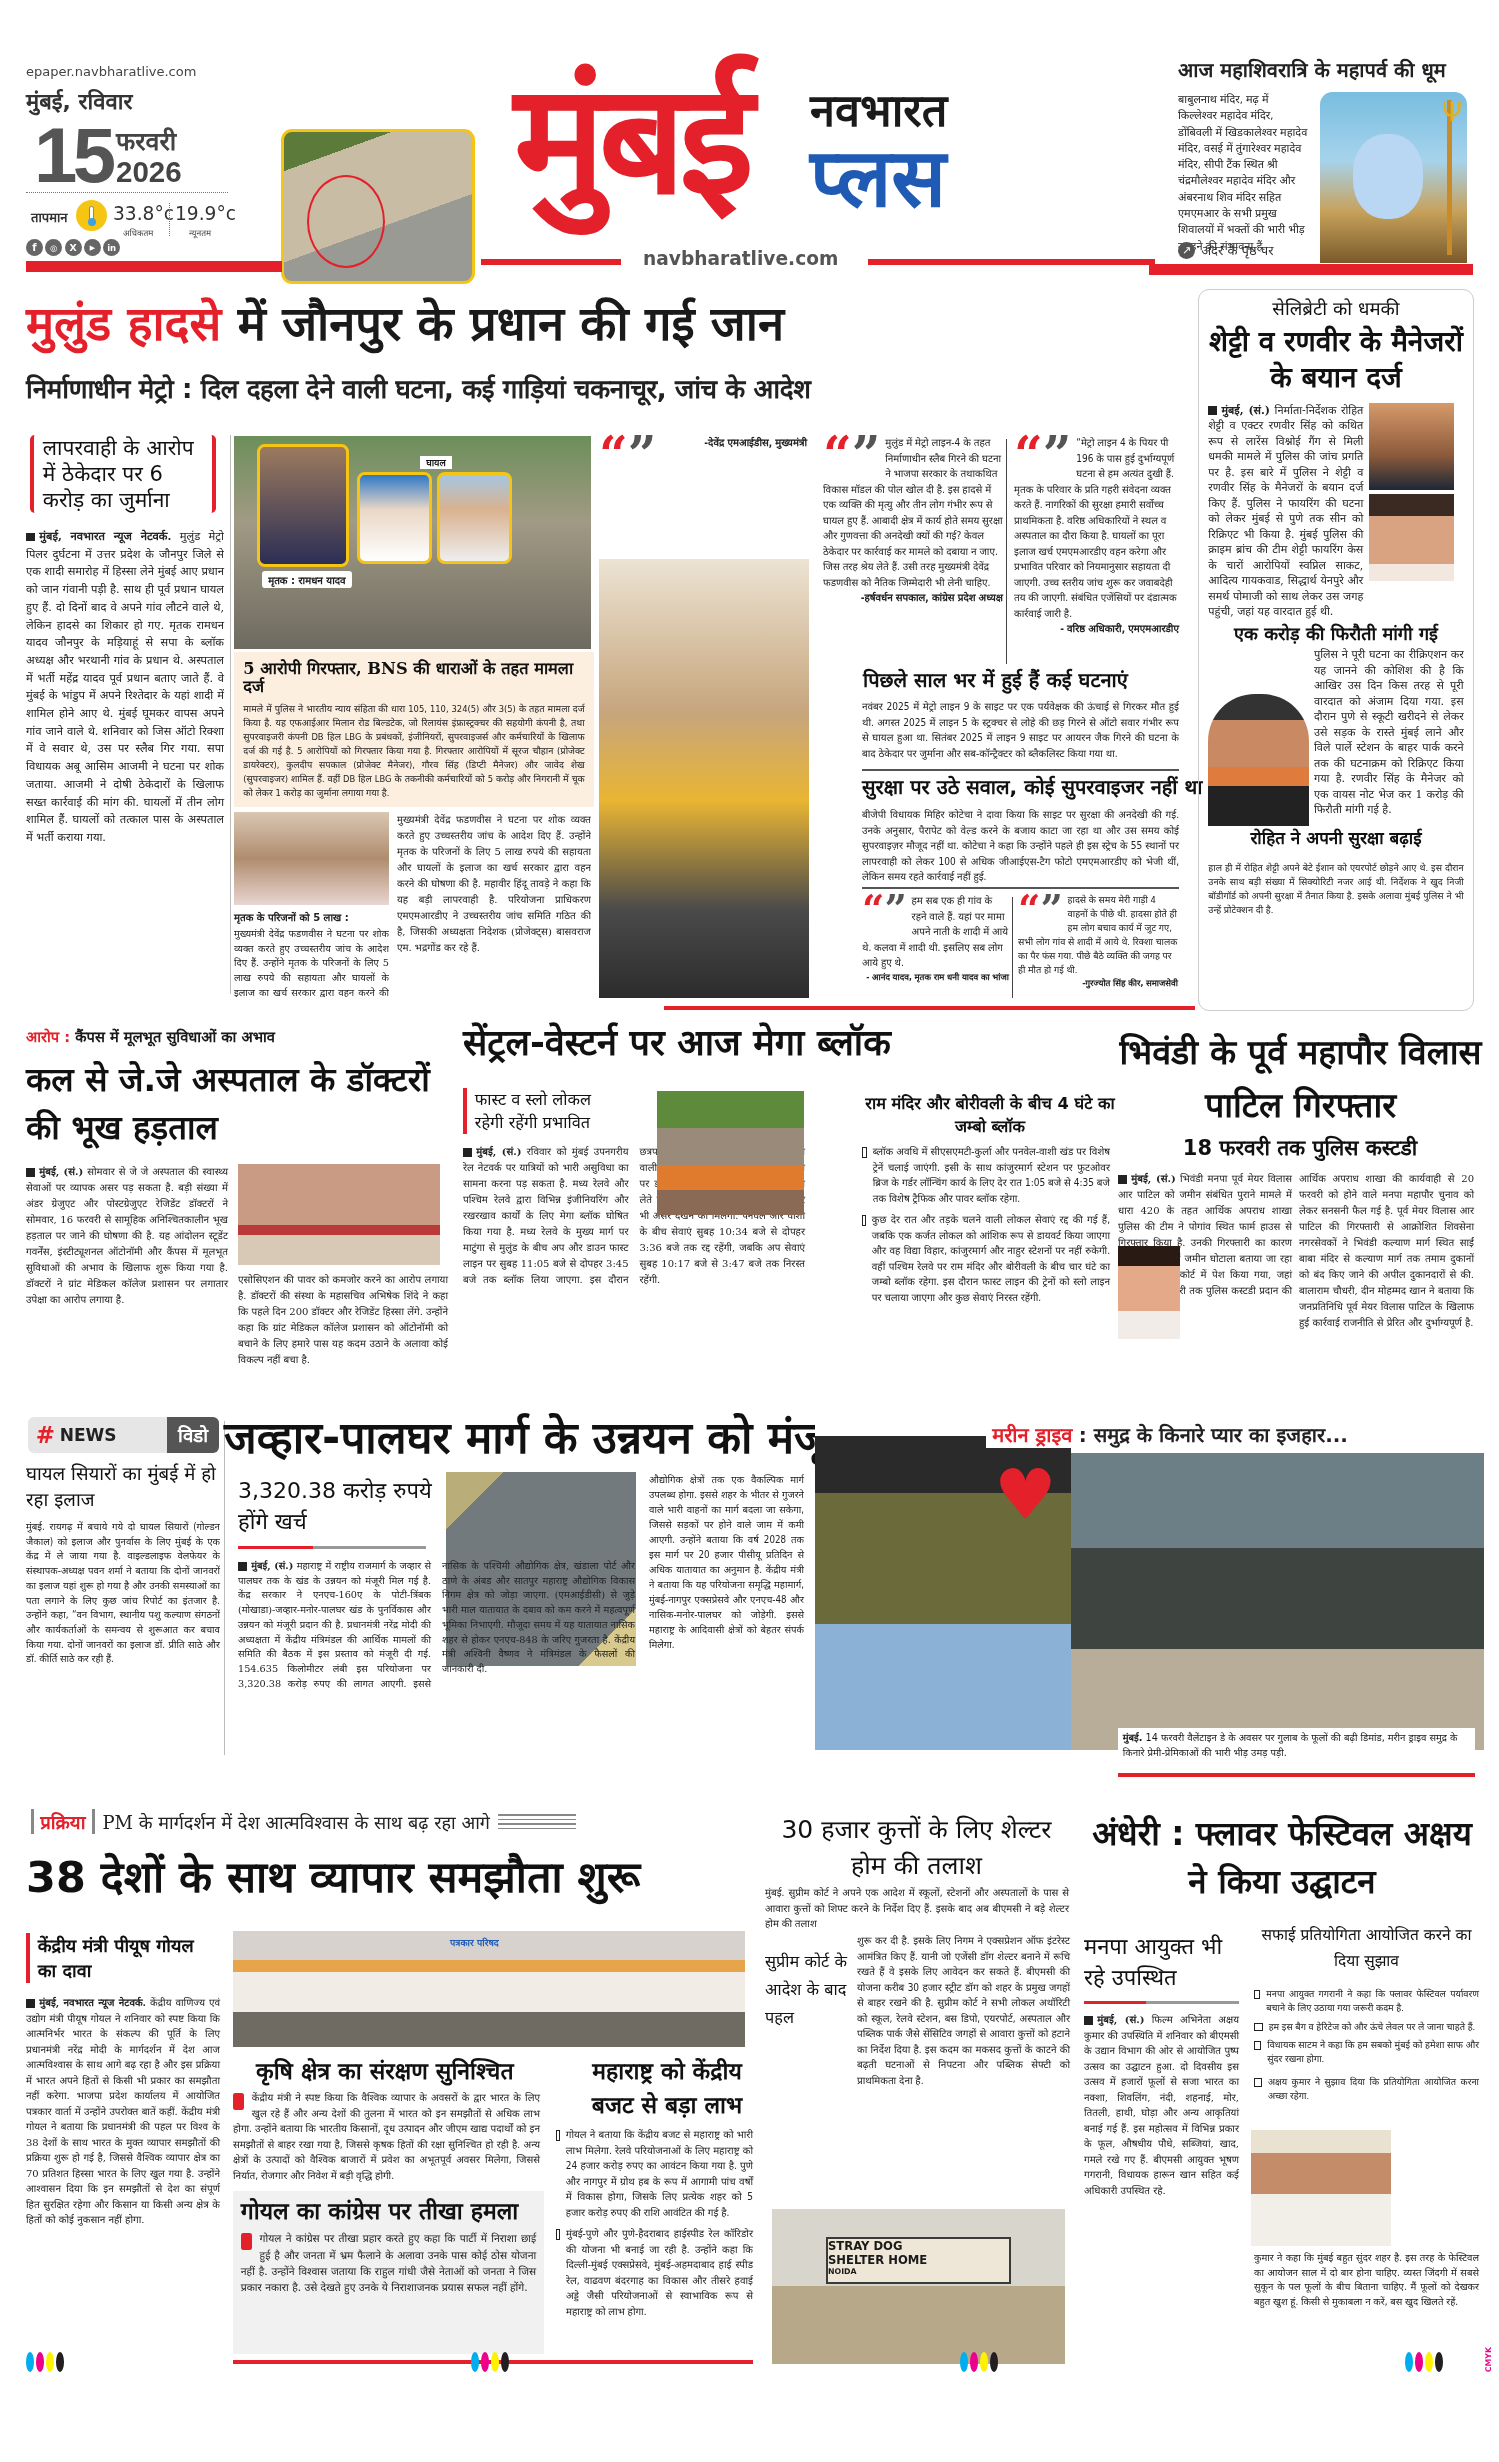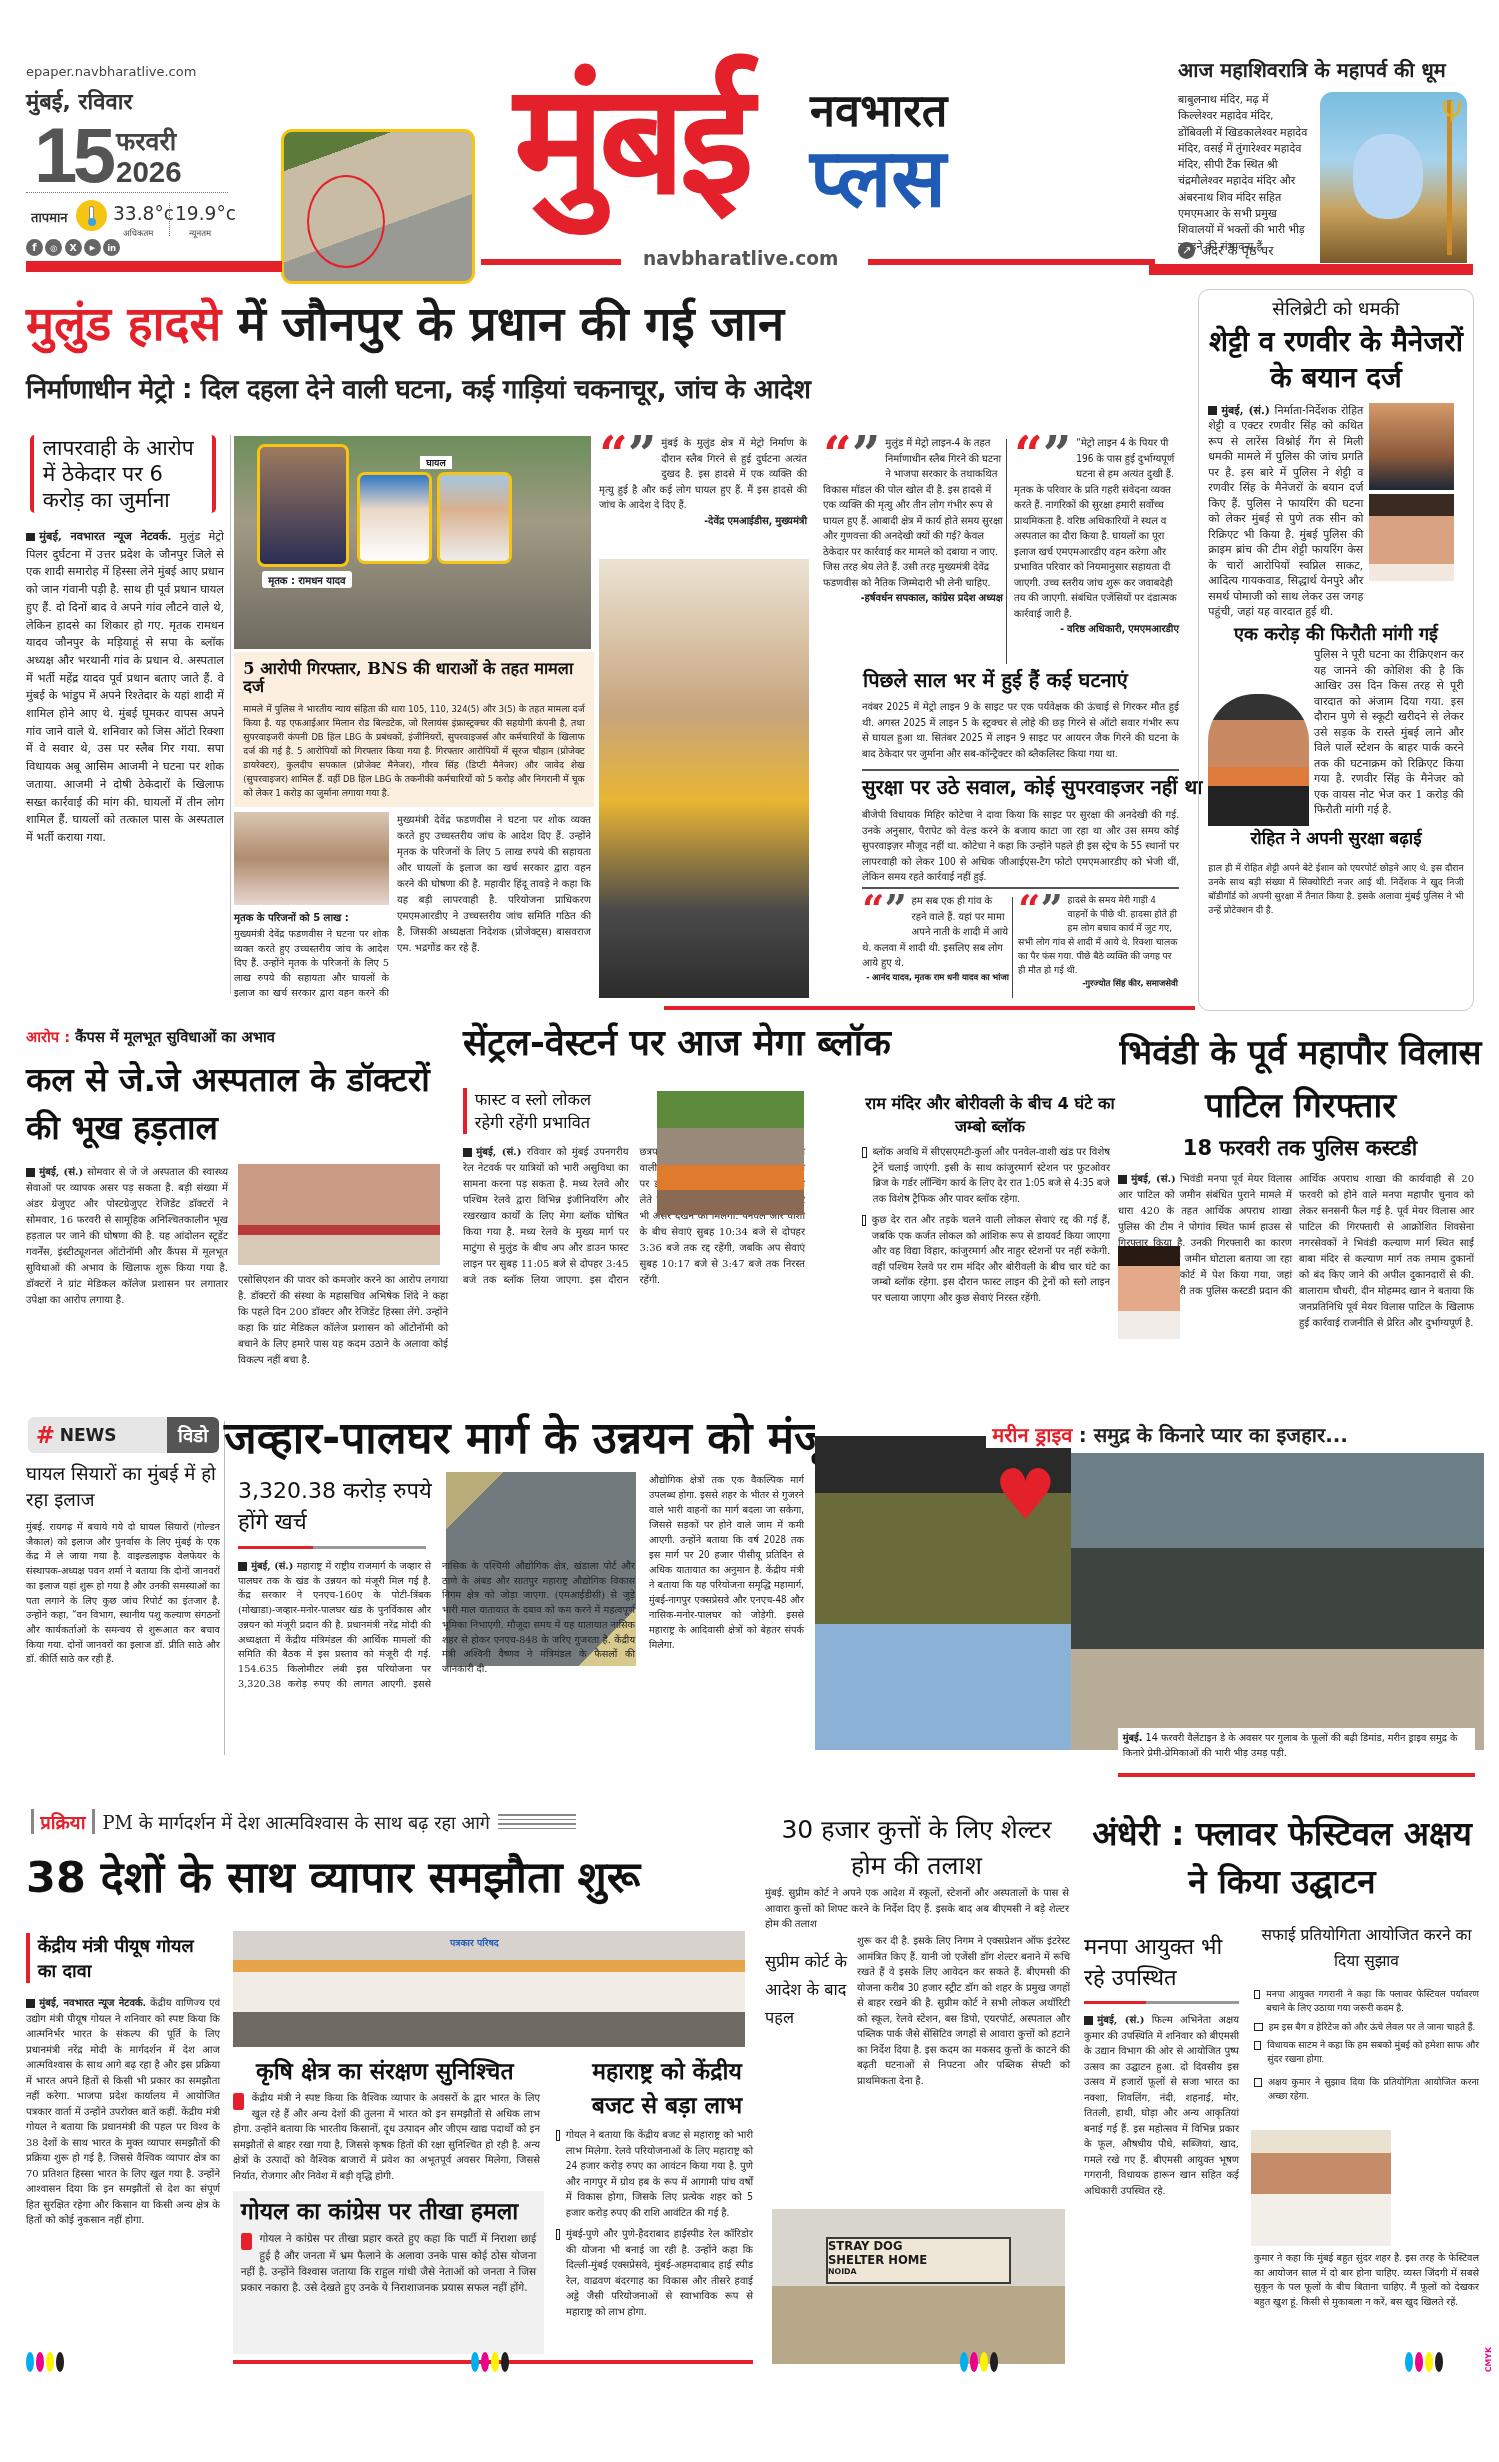--- a/index.html
+++ b/index.html
@@ -104,21 +104,20 @@
   <div class="hl" style="font-size:16.3px;font-family:'DejaVu Serif',serif;margin-bottom:6.2px;">5 आरोपी गिरफ्तार, BNS की धाराओं के तहत मामला दर्ज</div>
   <div class="small-text" style="font-size:9.3px;line-height:14px;">मामले में पुलिस ने भारतीय न्याय संहिता की धारा 105, 110, 324(5) और 3(5) के तहत मामला दर्ज किया है. यह एफआईआर मिलान रोड बिल्डटेक, जो रिलायंस इंफ्रास्ट्रक्चर की सहयोगी कंपनी है, तथा सुपरवाइजरी कंपनी DB हिल LBG के प्रबंधकों, इंजीनियरों, सुपरवाइजर्स और कर्मचारियों के खिलाफ दर्ज की गई है. 5 आरोपियों को गिरफ्तार किया गया है. गिरफ्तार आरोपियों में सूरज चौहान (प्रोजेक्ट डायरेक्टर), कुलदीप सपकाल (प्रोजेक्ट मैनेजर), गौरव सिंह (डिप्टी मैनेजर) और जावेद शेख (सुपरवाइजर) शामिल हैं. वहीं DB हिल LBG के तकनीकी कर्मचारियों को 5 करोड़ और निगरानी में चूक को लेकर 1 करोड़ का जुर्माना लगाया गया है.</div>
 </div>
 <div class="abs photo" style="left:234px;top:812px;width:155px;height:93px;background:linear-gradient(180deg,#d9c7b2,#b08c6f 50%,#e8d6d0);"></div>
 <div class="abs" style="left:234px;top:910px;font-size:10px;font-weight:bold;color:#222;">मृतक के परिजनों को 5 लाख :</div>
 <div class="abs body-text" style="left:234px;top:927px;width:155px;font-size:9.7px;line-height:14.7px;height:70px;overflow:hidden;">मुख्यमंत्री देवेंद्र फडणवीस ने घटना पर शोक व्यक्त करते हुए उच्चस्तरीय जांच के आदेश दिए हैं. उन्होंने मृतक के परिजनों के लिए 5 लाख रुपये की सहायता और घायलों के इलाज का खर्च सरकार द्वारा वहन करने की घोषणा की है. महावीर हिंदू तावड़े ने कहा कि यह बड़ी लापरवाही है. परियोजना प्राधिकरण एमएमआरडीए ने उच्चस्तरीय जांच समिति गठित की है, जिसकी अध्यक्षता निदेशक (प्रोजेक्ट्स) बासवराज एम. भद्रगोंड कर रहे हैं.</div>
 <div class="abs body-text" style="left:397px;top:812px;width:194px;font-size:10px;line-height:16px;height:186px;overflow:hidden;">मुख्यमंत्री देवेंद्र फडणवीस ने घटना पर शोक व्यक्त करते हुए उच्चस्तरीय जांच के आदेश दिए हैं. उन्होंने मृतक के परिजनों के लिए 5 लाख रुपये की सहायता और घायलों के इलाज का खर्च सरकार द्वारा वहन करने की घोषणा की है. महावीर हिंदू तावड़े ने कहा कि यह बड़ी लापरवाही है. परियोजना प्राधिकरण एमएमआरडीए ने उच्चस्तरीय जांच समिति गठित की है, जिसकी अध्यक्षता निदेशक (प्रोजेक्ट्स) बासवराज एम. भद्रगोंड कर रहे हैं.</div>
 
 <div class="abs" style="left:599px;top:435px;width:208px;">
   <div class="quote-mark" style="float:left;margin-right:4.7px;">“<b>”</b></div>
-  <div class="small-text">मुंबई के मुलुंड क्षेत्र में मेट्रो निर्माण के दौरान स्लैब गिरने से हुई दुर्घटना अत्यंत दुखद है. इस हादसे में एक व्यक्ति की मृत्यु हुई है और कई लोग घायल हुए हैं. मैं इस हादसे की जांच के आदेश दे दिए हैं.</div>
   <div class="small-text" style="text-align:right;font-weight:bold;">-देवेंद्र एमआईडीस, मुख्यमंत्री</div>
 </div>
 <div class="abs photo" style="left:599px;top:559px;width:210px;height:439px;background:linear-gradient(180deg,#ece3d3 0%,#c7a57d 35%,#e9b533 55%,#4a4a4a 80%,#2c2c2c 100%);"></div>
 
 <div class="abs" style="left:823px;top:435px;width:180px;">
   <div class="quote-mark" style="float:left;margin-right:4.7px;">“<b>”</b></div>
   <div class="small-text" style="text-align:left;">मुलुंड में मेट्रो लाइन-4 के तहत निर्माणाधीन स्लैब गिरने की घटना ने भाजपा सरकार के तथाकथित विकास मॉडल की पोल खोल दी है. इस हादसे में एक व्यक्ति की मृत्यु और तीन लोग गंभीर रूप से घायल हुए हैं. आबादी क्षेत्र में कार्य होते समय सुरक्षा और गुणवत्ता की अनदेखी क्यों की गई? केवल ठेकेदार पर कार्रवाई कर मामले को दबाया न जाए. जिस तरह श्रेय लेते हैं. उसी तरह मुख्यमंत्री देवेंद्र फडणवीस को नैतिक जिम्मेदारी भी लेनी चाहिए.</div>
   <div class="small-text" style="text-align:right;font-weight:bold;">-हर्षवर्धन सपकाल, कांग्रेस प्रदेश अध्यक्ष</div>
 </div>
 <div class="abs" style="left:1006px;top:439px;height:225px;border-left:0.8px solid #444;"></div>

